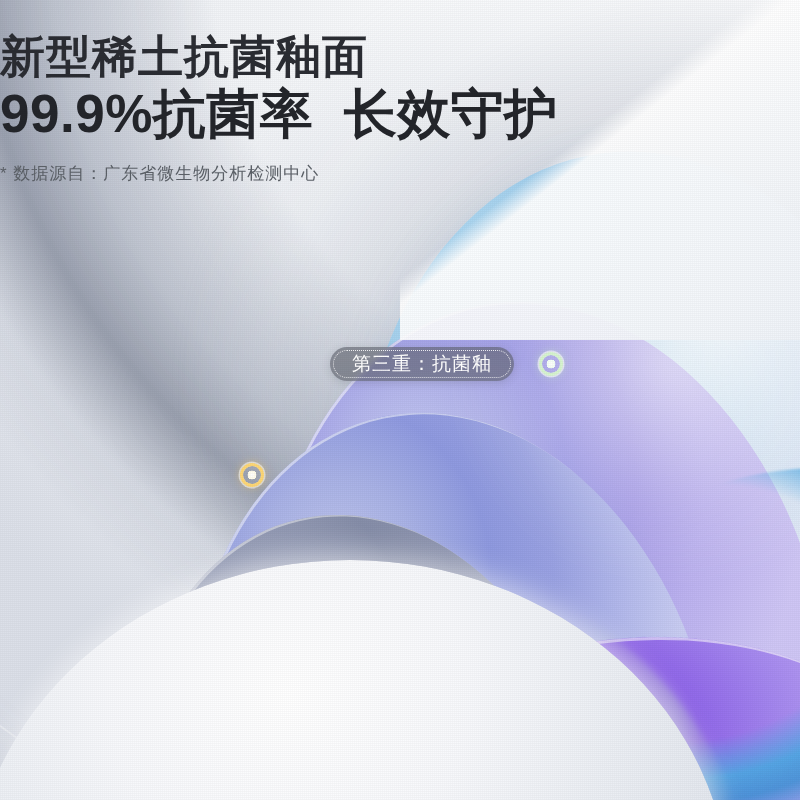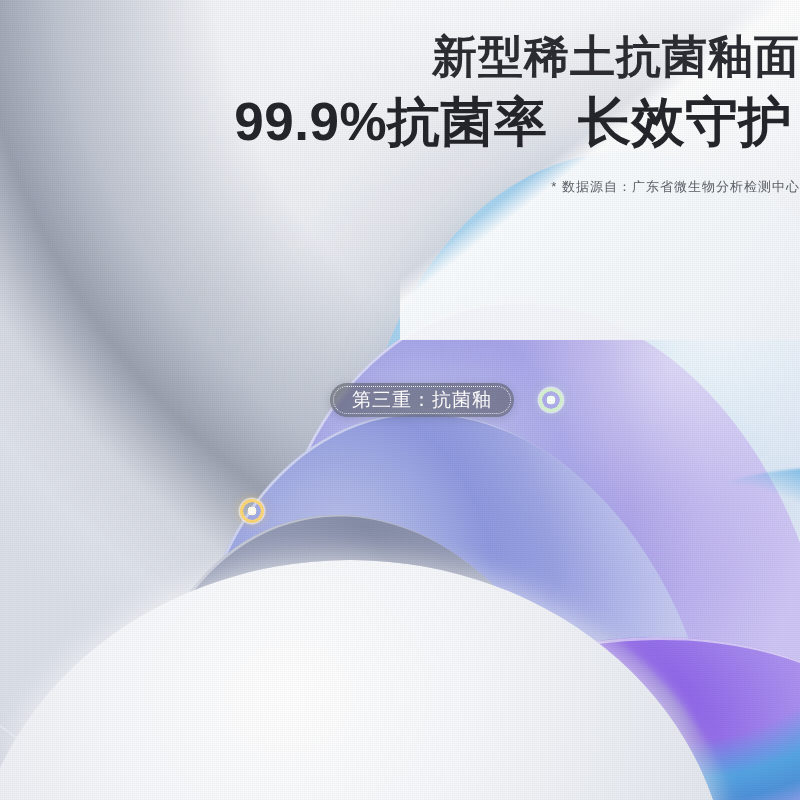--- a/index.html
+++ b/index.html
@@ -202,58 +202,57 @@
     width:620px;height:700px;
     border-radius:50%;
     background:radial-gradient(50% 44% at 60% 26%, rgba(255,255,255,.55) 0%, rgba(255,255,255,.12) 48%, rgba(255,255,255,0) 74%);
     filter:blur(12px);
     pointer-events:none;
   }
 
   
   .head-wrap{
     position:absolute;left:0;top:0;width:800px;
-    text-align:right;
+    text-align:left;
     z-index:40;
   }
   .title-1{
     margin:0;
     padding-top:30px;
     font-size:45px;
     line-height:1.18;
     font-weight:bold;
     letter-spacing:1px;
     color:#2b2d33;
   }
   .title-2{
-    margin:8px;
+    margin:0;
     font-size:53px;
     line-height:1.18;
     font-weight:bold;
     letter-spacing:.5px;
     color:#24262b;
     white-space:pre;
   }
   .subtitle{
     margin:0;
     padding-top:16px;
-    font-size:13px;
+    font-size:17px;
     letter-spacing:1px;
     color:#5c6168;
     font-weight:normal;
   }
 
   
   .callout{
     position:absolute;
     display:flex;
     align-items:center;
     gap:28px;
     z-index:45;
-    margin-top:36px;
   }
   .pill{
     position:relative;
     display:inline-flex;
     align-items:center;
     justify-content:center;
     height:34px;
     padding:0 22px;
     border-radius:18px;
     background:rgba(92,96,106,.62);

